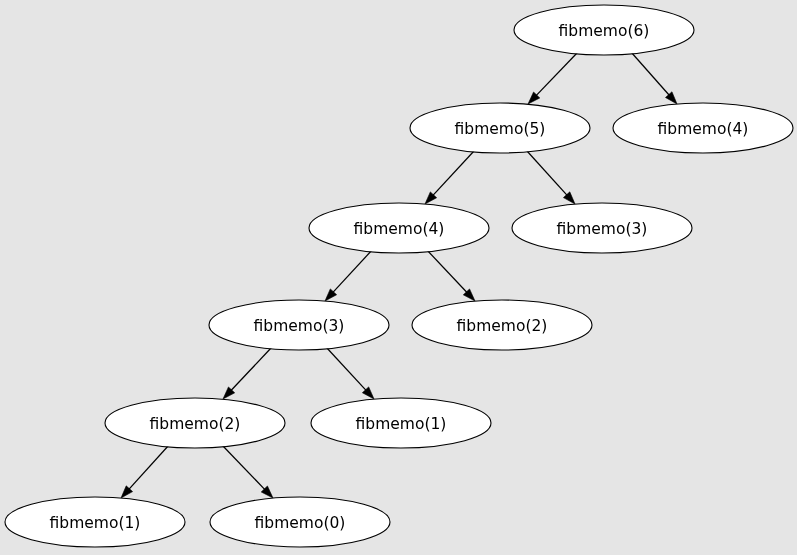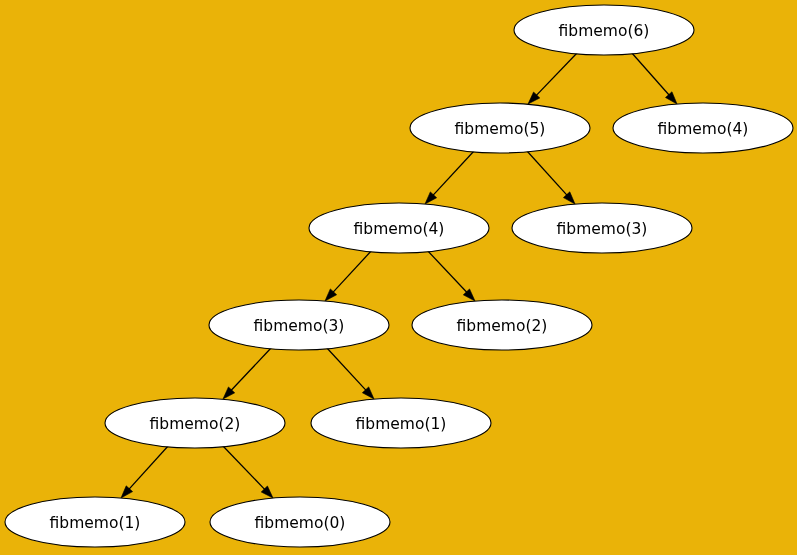--- a/index.html
+++ b/index.html
@@ -4,21 +4,21 @@
 <style>
   html, body {
     margin: 0;
     padding: 0;
     background: #ffffff;
   }
   #canvas {
     position: relative;
     width: 797px;
     height: 555px;
-    background: #eab308;
+    background: #e5e5e5;
     overflow: hidden;
   }
   svg#graph {
     display: block;
     width: 797px;
     height: 555px;
   }
   .node-ellipse {
     fill: #ffffff;
     stroke: #000000;

